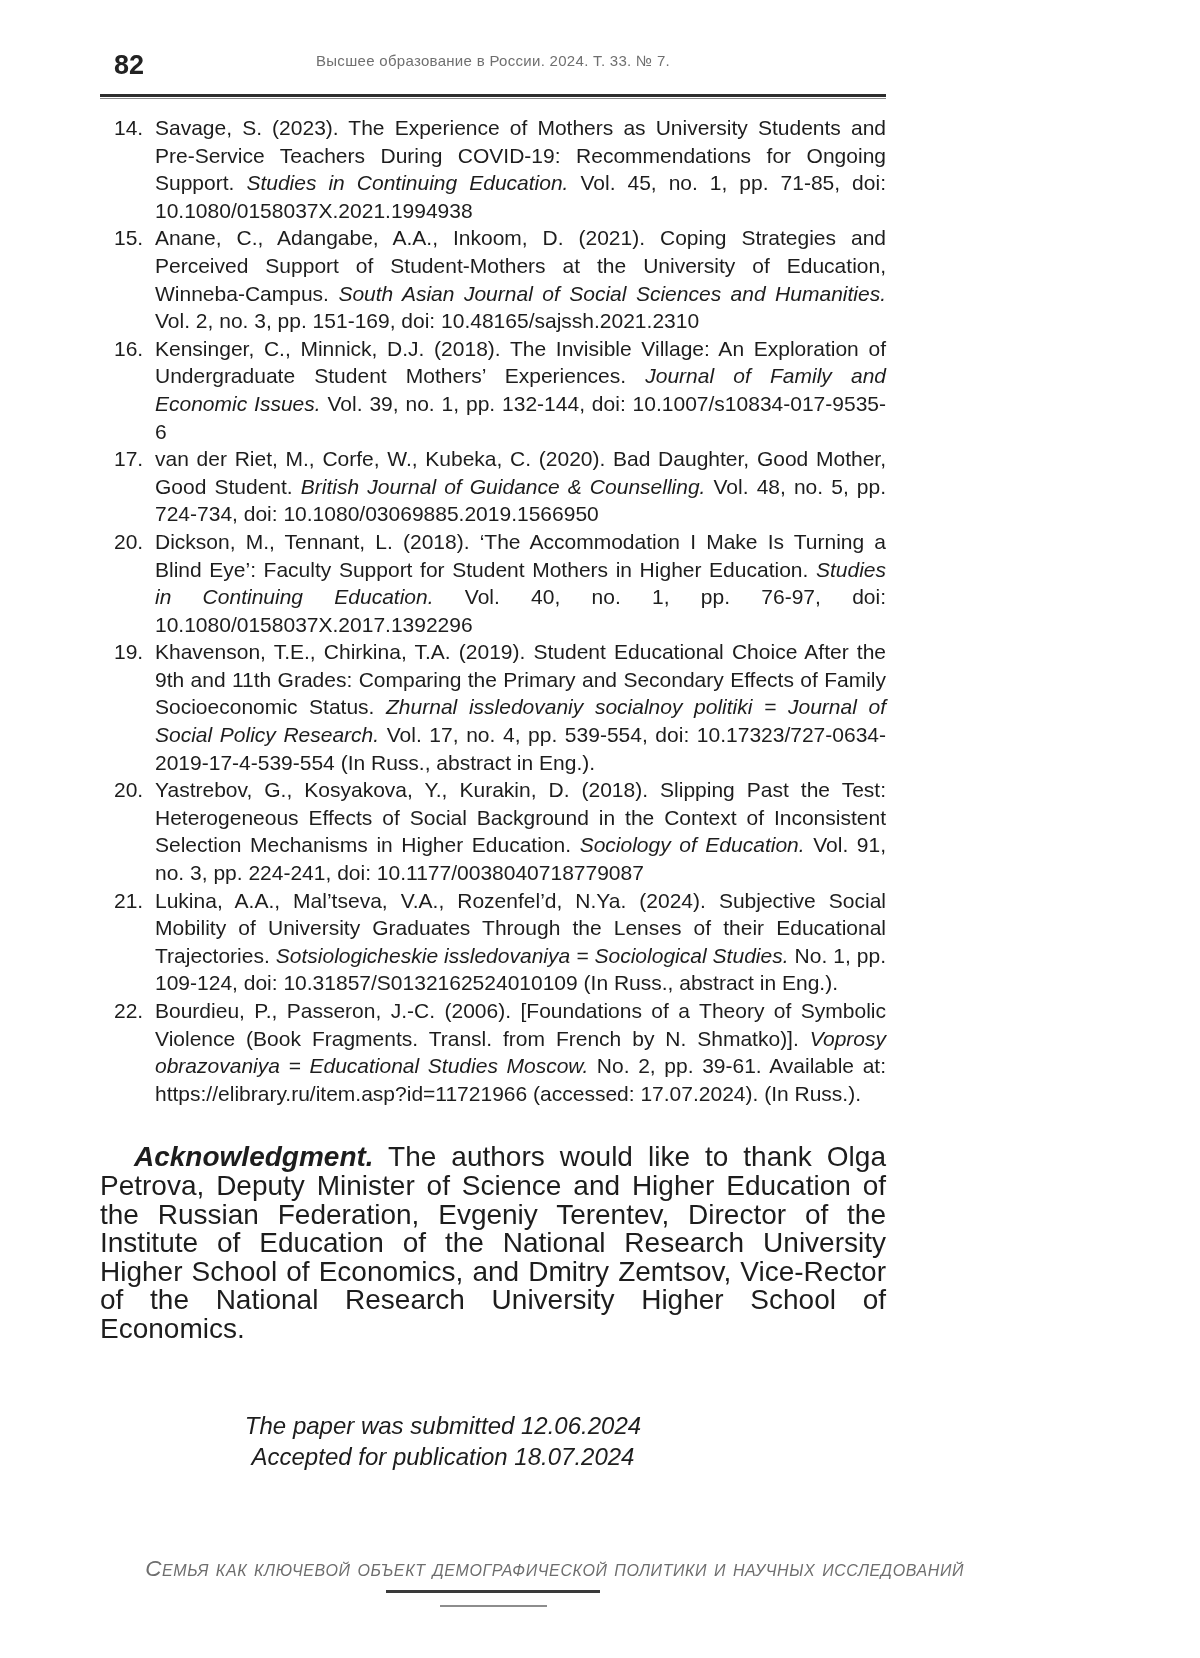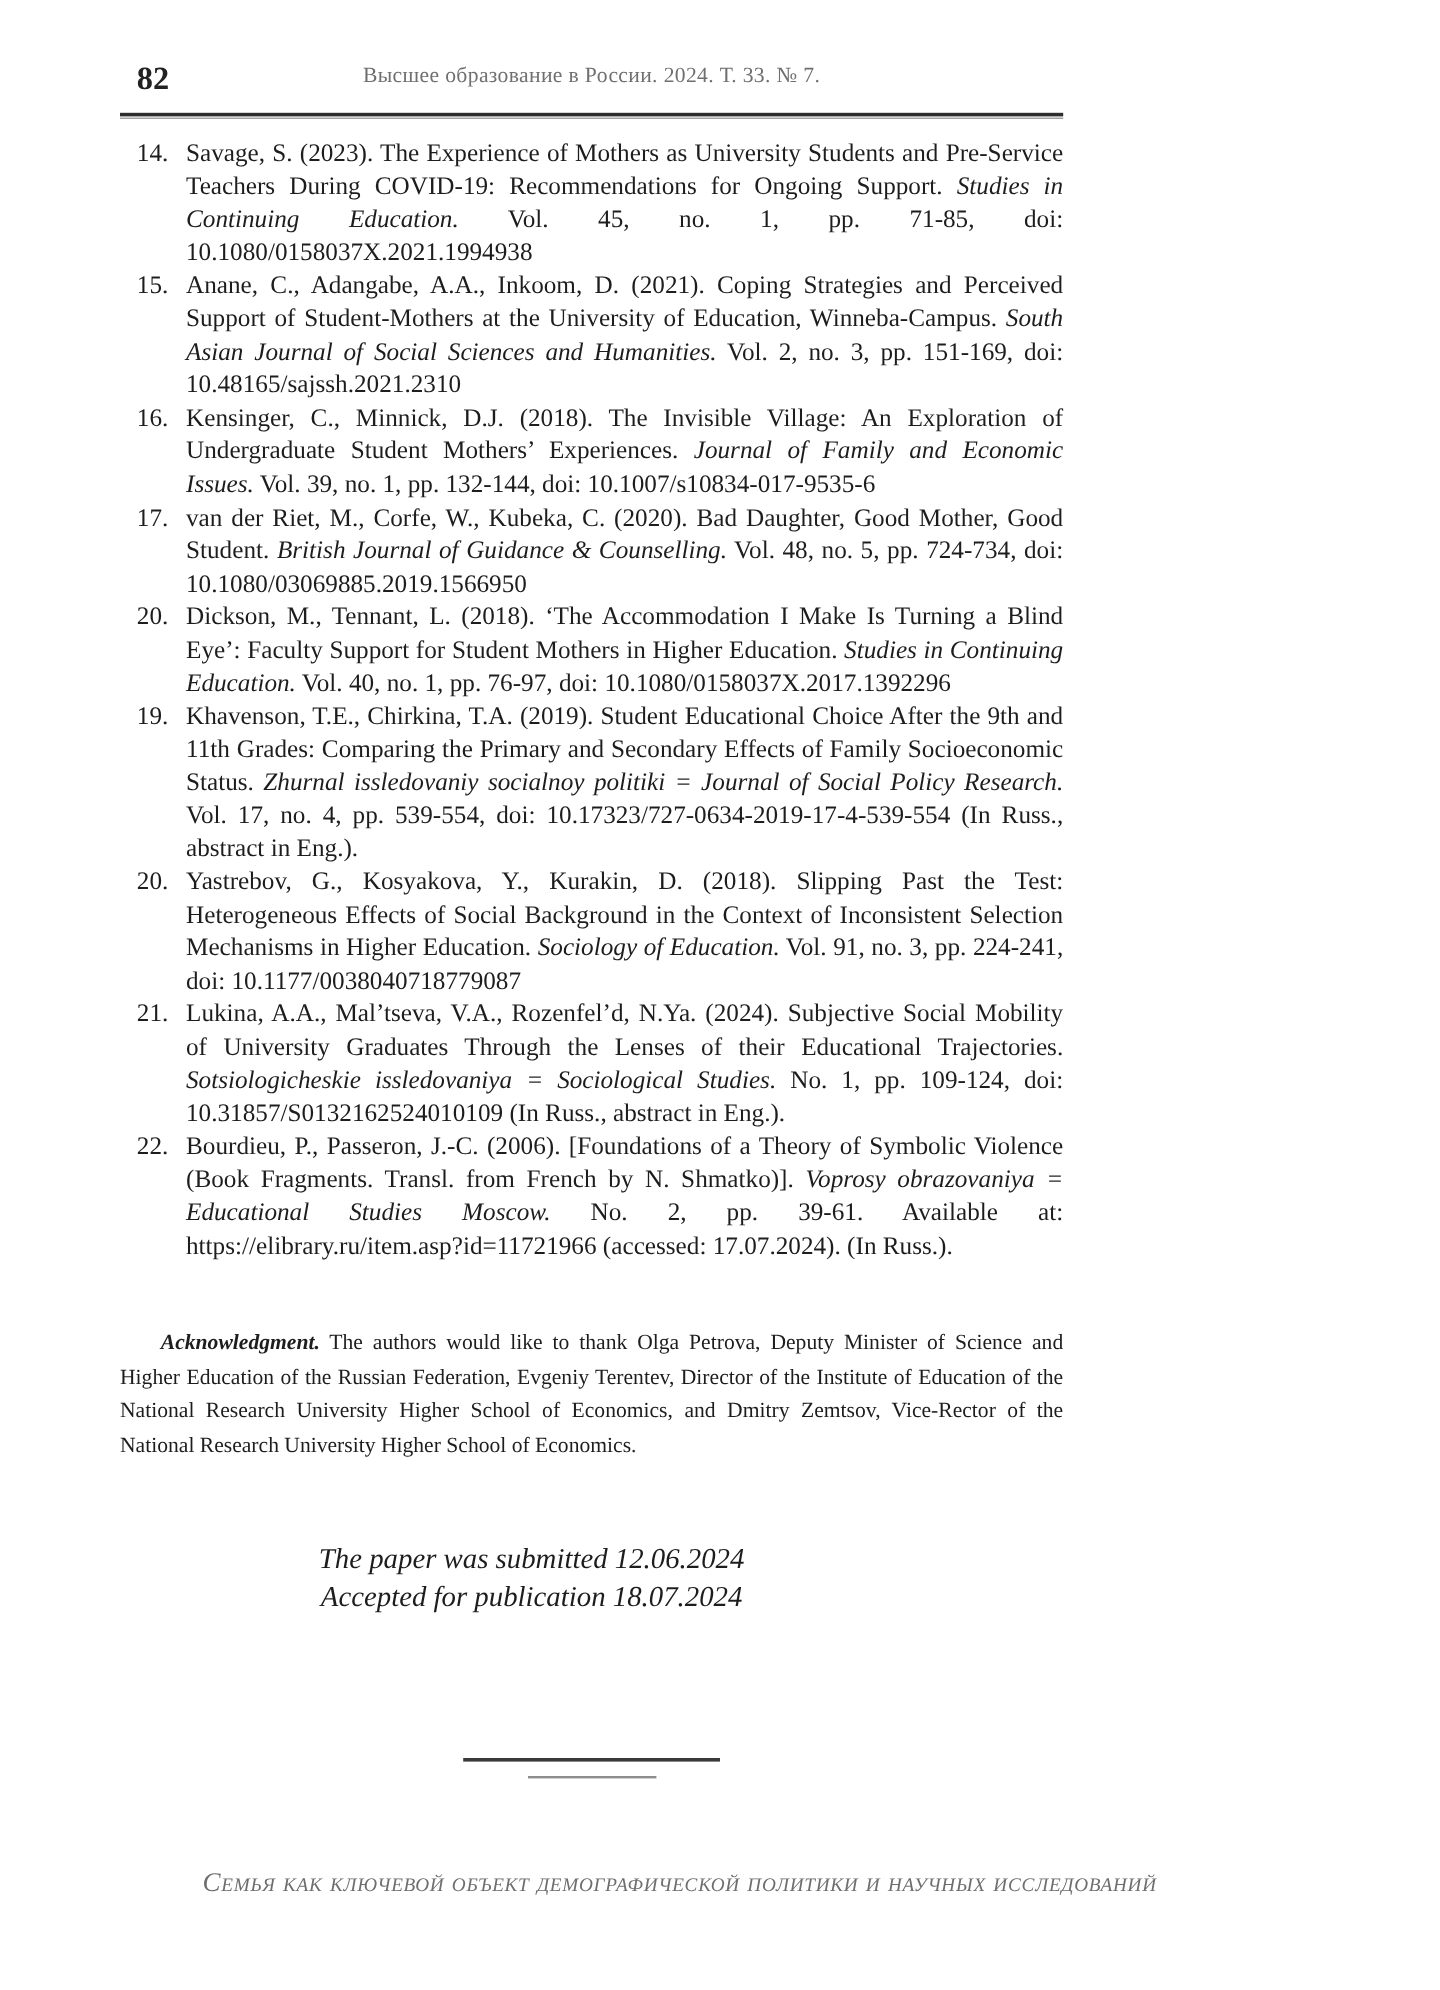--- a/index.html
+++ b/index.html
@@ -3,54 +3,54 @@
 <meta charset="utf-8">
 <style>
   html, body { margin: 0; padding: 0; background: #ffffff; }
   .page {
     position: relative;
     width: 964px;
     height: 1658px;
     box-sizing: border-box;
     padding: 52px 78px 0 100px;
     background: #ffffff;
-    font-family: Liberation Serif, serif;
+    font-family: Liberation Sans, sans-serif;
     color: #1d1d1d;
     overflow: hidden;
   }
   .header { position: relative; height: 42px; }
   .page-num {
     position: absolute; left: 14px; top: -2px;
     font-weight: bold; font-size: 27px; color: #222222;
   }
   .journal-title {
     display: block; text-align: center;
-    font-size: 18px; color: #6f6f6f; letter-spacing: 0.3px;
+    font-size: 15px; color: #6f6f6f; letter-spacing: 0.3px;
   }
   .header-rule {
     height: 1px;
     border-top: 3px solid #2d2d2d;
     border-bottom: 1px solid #8a8a8a;
     background: #ffffff;
   }
   .refs {
     list-style: none;
     margin: 15px 0 0 0; padding: 0;
     font-size: 21px; line-height: 27.6px;
   }
   .ref {
     position: relative;
     margin-left: 55px;
     text-align: justify;
   }
   .ref-num { position: absolute; left: -41px; }
   .it { font-style: italic; }
   .ack {
-    margin: 52px 0 0 0;
-    font-size: 18px; line-height: 28.6px;
+    margin: 36px 0 0 0;
+    font-size: 28px; line-height: 28.6px;
     text-align: justify;
     text-indent: 34px;
   }
   .ack-label { font-weight: bold; font-style: italic; }
   .dates {
     margin-top: 66px;
     padding-right: 100px;
     text-align: center;
     font-style: italic;
     font-size: 24px; line-height: 31px;

